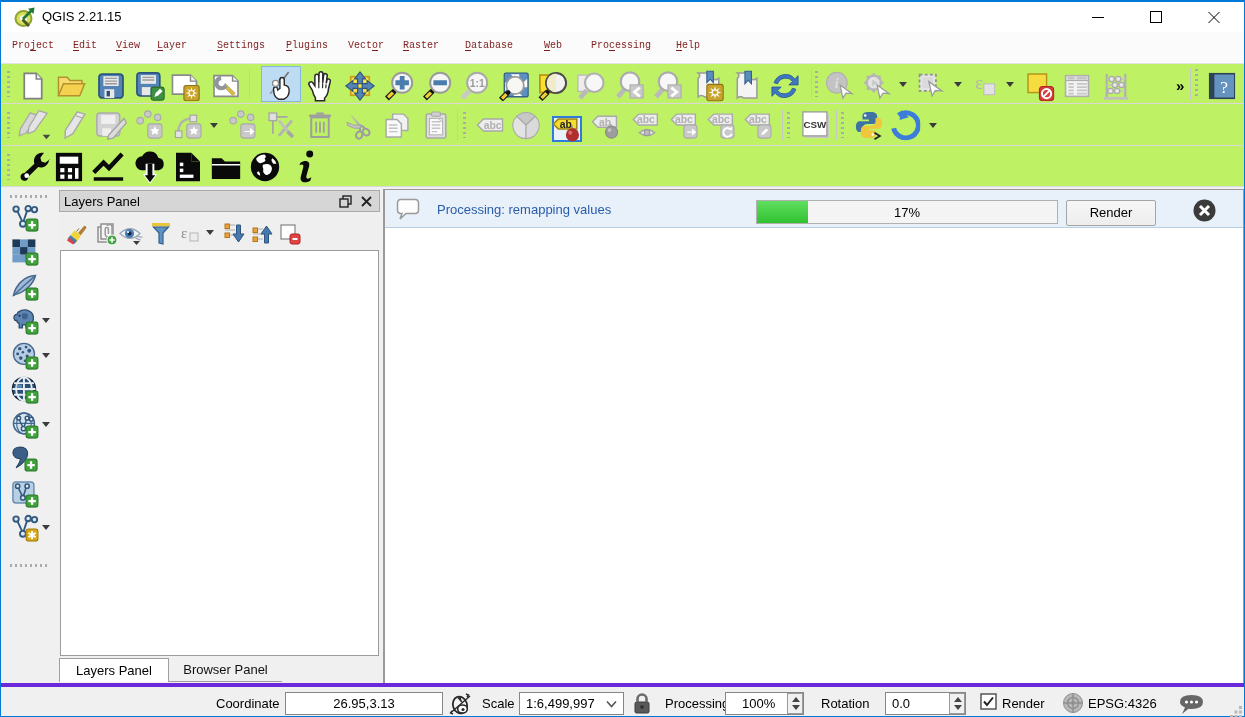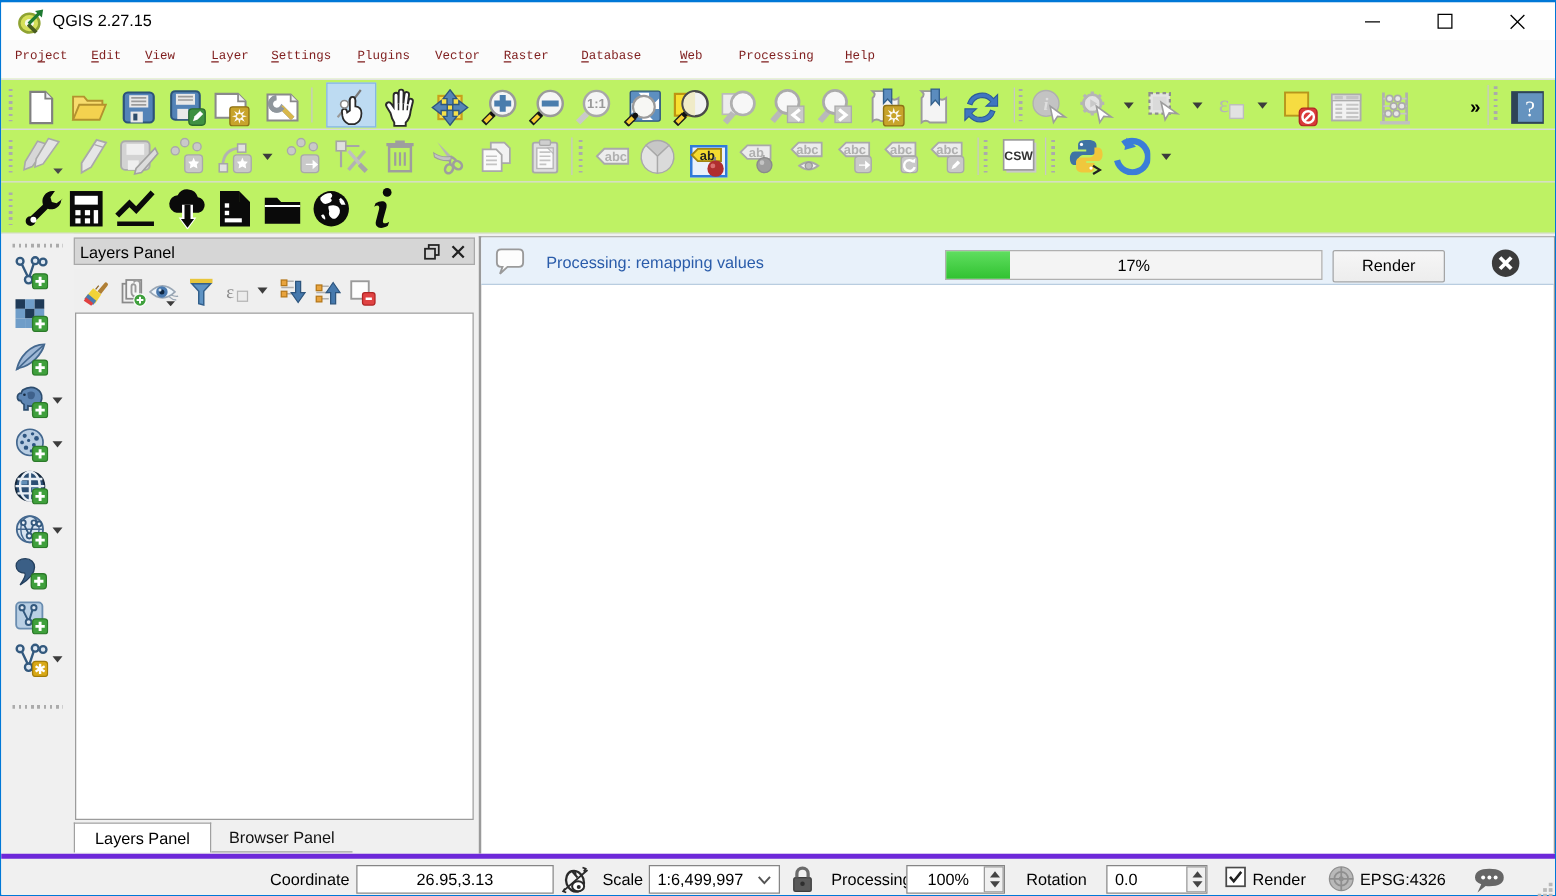--- a/index.html
+++ b/index.html
@@ -57,36 +57,36 @@
 <body>
 <div id="win">
   <div id="title">
     <svg class="ic" style="left:13px;top:4px" width="22" height="22" viewBox="0 0 22 22">
       <ellipse cx="9.5" cy="12.5" rx="8" ry="7.5" fill="#d6e05a" stroke="#8fa332" stroke-width="2"></ellipse>
       <ellipse cx="9.5" cy="12.5" rx="3.6" ry="3.3" fill="#f7f9ec"></ellipse>
       <path d="M8.5 13.5 L15 20" stroke="#485c20" stroke-width="3"></path>
       <path d="M9 13 L17.5 4.5" stroke="#1d7a32" stroke-width="2.6"></path>
       <path d="M20.5 1.5 L19.5 8 L14 2.8 Z" fill="#1d7a32"></path>
     </svg>
-    <span class="txt">QGIS 2.27.15</span>
+    <span class="txt">QGIS 2.21.15</span>
     <svg class="wbtn" style="left:1074px" width="46" height="30">
         <path d="M17 15.5 h12" stroke="#000" stroke-width="1"></path>
       </svg>
     <svg class="wbtn" style="left:1132px" width="46" height="30">
         <rect x="17.5" y="9.5" width="11" height="11" fill="none" stroke="#000" stroke-width="1"></rect>
       </svg>
     <svg class="wbtn" style="left:1190px" width="46" height="30">
         <path d="M17.5 10 l11 11 M28.5 10 l-11 11" stroke="#000" stroke-width="1"></path>
       </svg>
   </div>
   <div id="menu">
     <span style="left:11px">Pro<u>j</u>ect</span>
     <span style="left:72px"><u>E</u>dit</span>
     <span style="left:115px"><u>V</u>iew</span>
-    <span style="left:168px"><u>L</u>ayer</span>
+    <span style="left:156px"><u>L</u>ayer</span>
     <span style="left:216px"><u>S</u>ettings</span>
     <span style="left:285px"><u>P</u>lugins</span>
     <span style="left:347px">Vect<u>o</u>r</span>
     <span style="left:402px"><u>R</u>aster</span>
     <span style="left:464px"><u>D</u>atabase</span>
     <span style="left:543px"><u>W</u>eb</span>
     <span style="left:590px">Pro<u>c</u>essing</span>
     <span style="left:675px"><u>H</u>elp</span>
   </div>
   <div class="tbrow" id="tb1">

